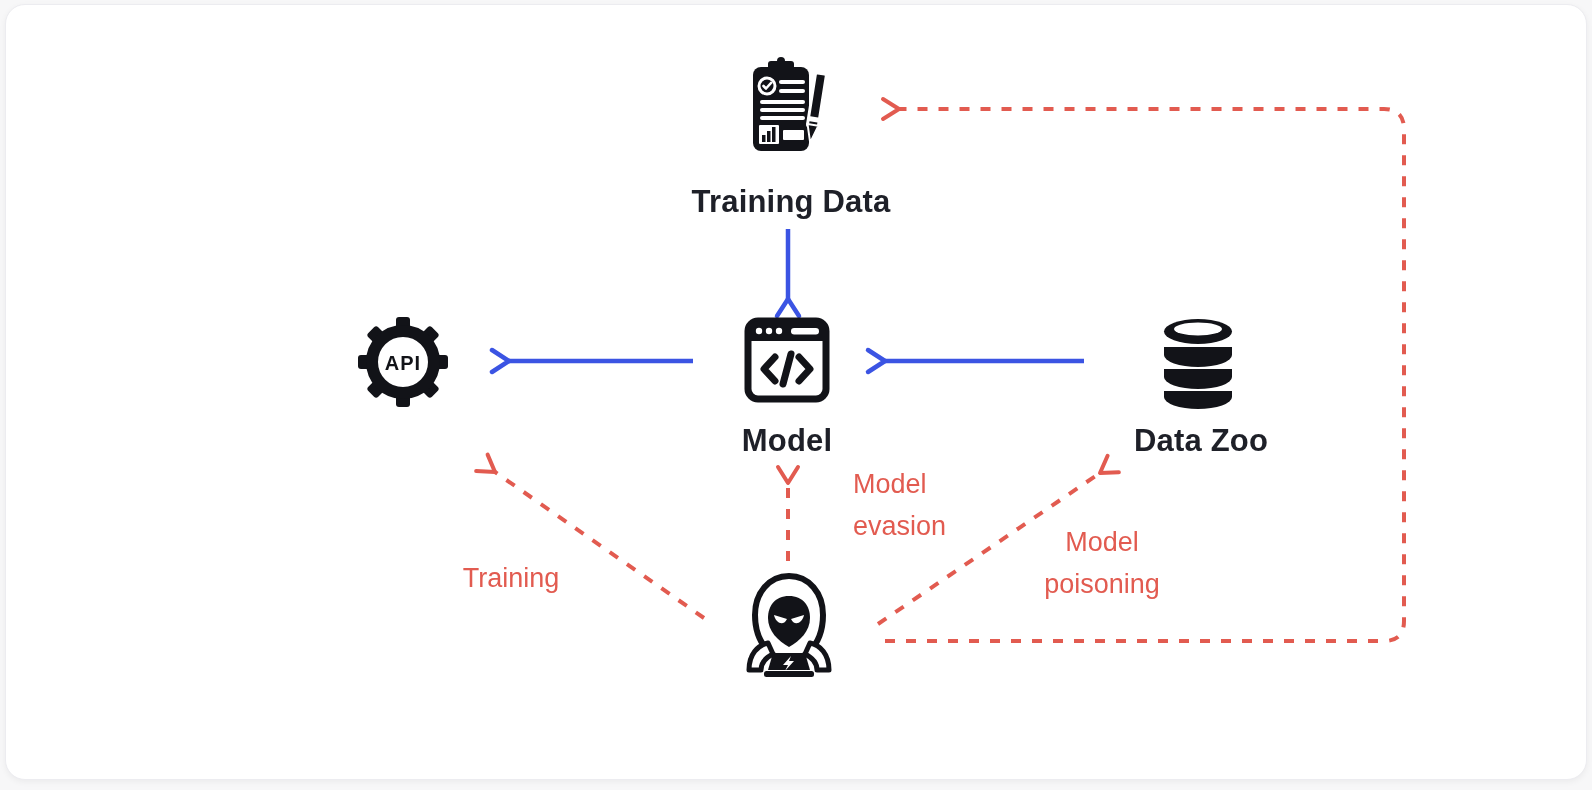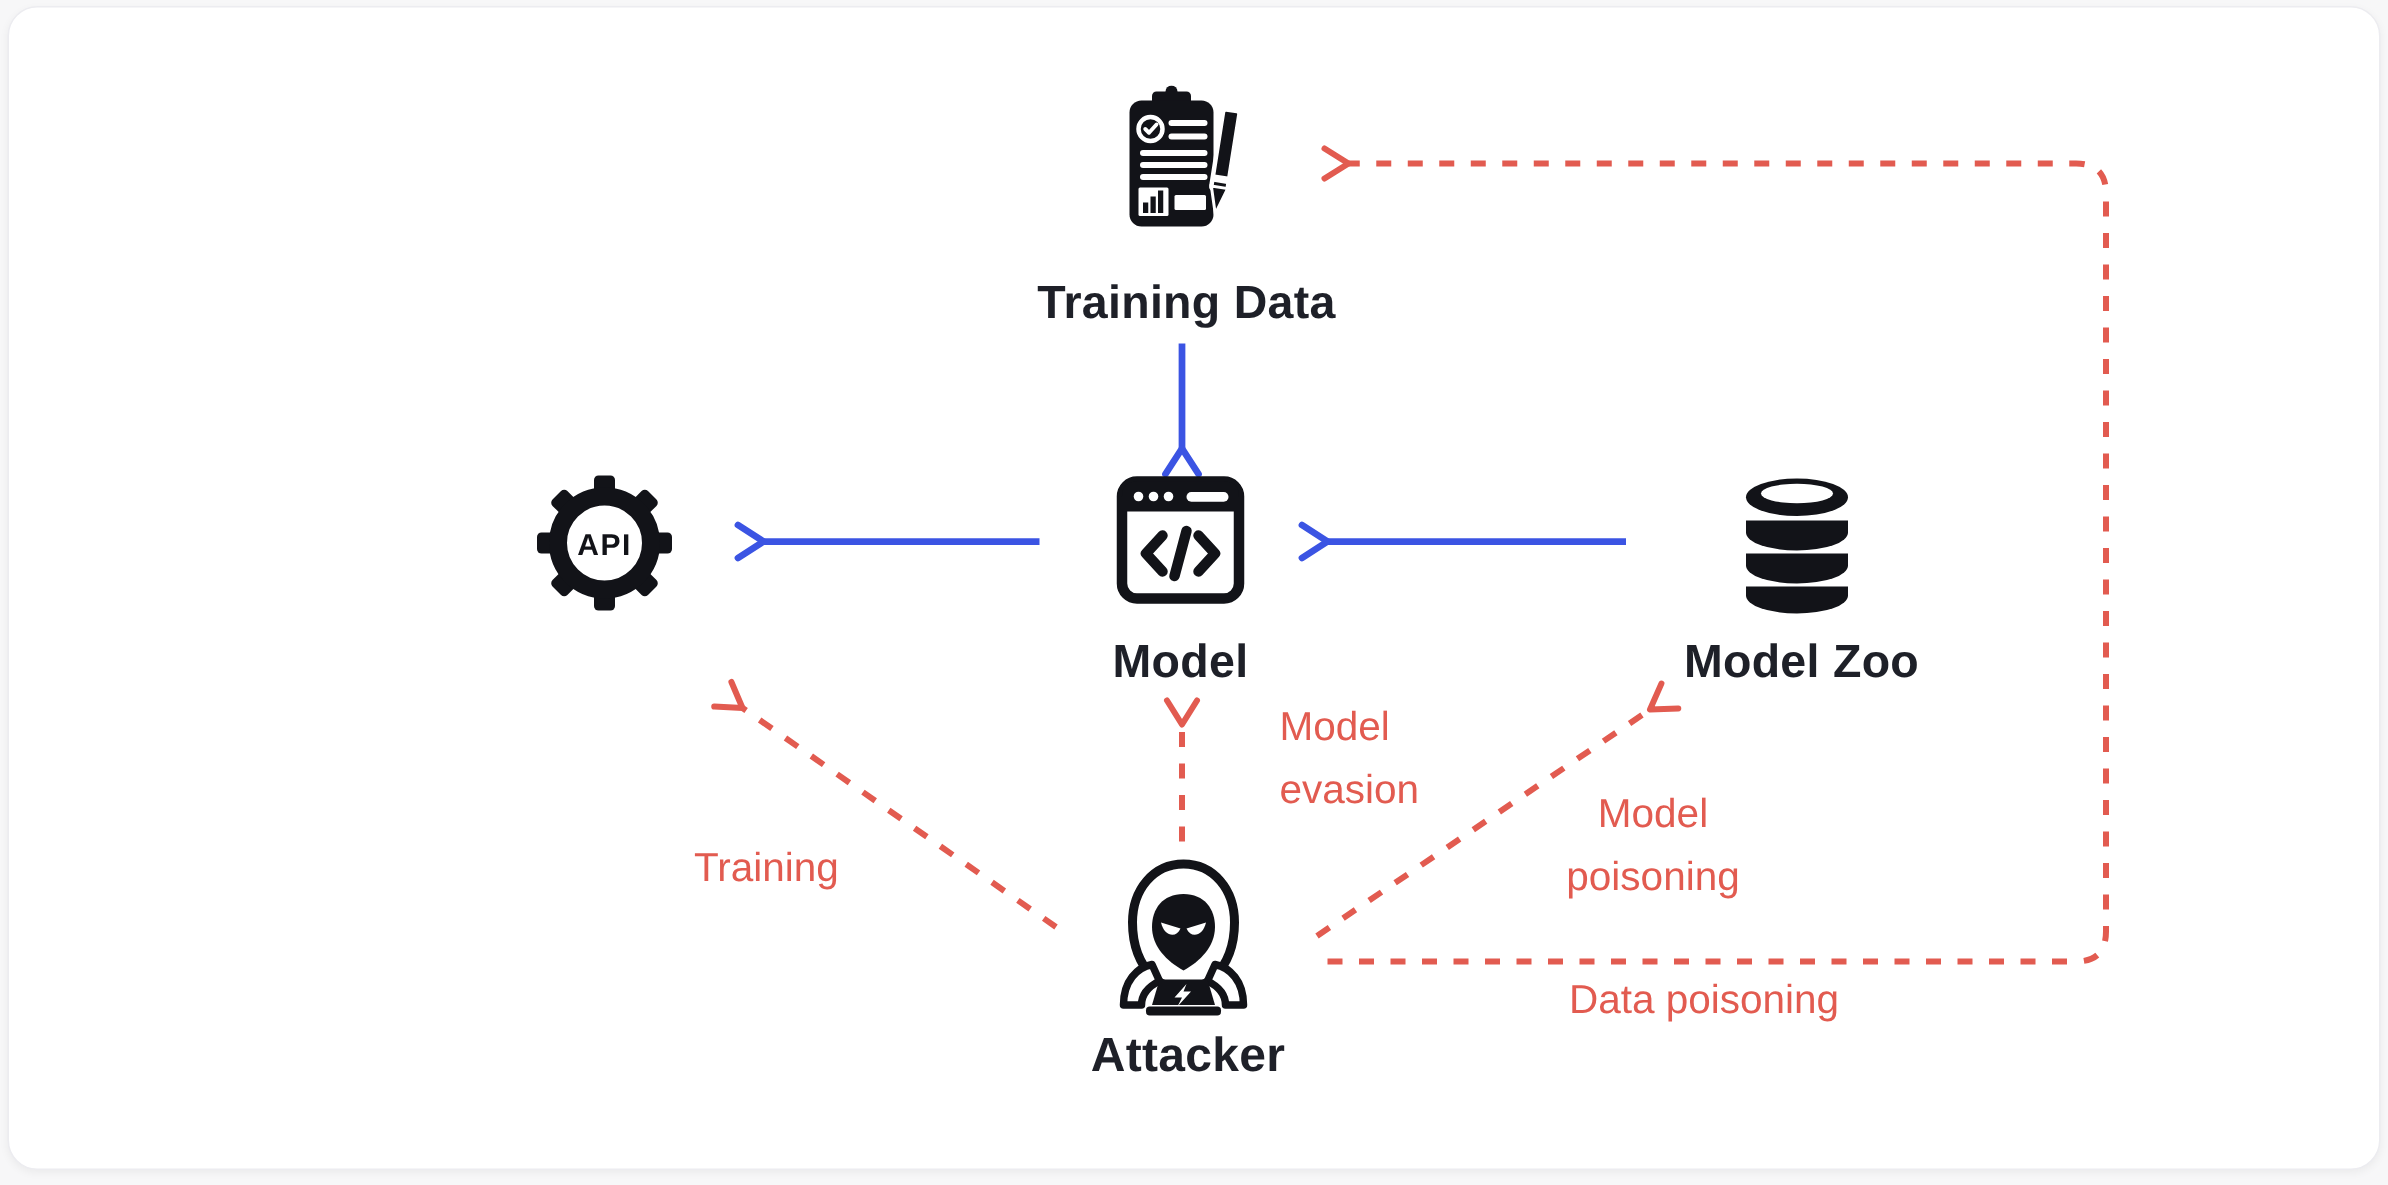--- a/index.html
+++ b/index.html
@@ -119,41 +119,39 @@
 
   <div class="node" style="left:1153px; top:313px; width:78px; height:92px;">
     <svg width="78" height="92" viewBox="0 0 78 92">
       <ellipse cx="39" cy="13.5" rx="34" ry="12.5" fill="#121318"></ellipse>
       <ellipse cx="39" cy="11" rx="24" ry="6.5" fill="#ffffff"></ellipse>
       <path d="M5 29 H73 V37 A34 12 0 0 1 5 37 Z" fill="#121318"></path>
       <path d="M5 51 H73 V59 A34 12 0 0 1 5 59 Z" fill="#121318"></path>
       <path d="M5 73 H73 V79 A34 12 0 0 1 5 79 Z" fill="#121318"></path>
     </svg>
   </div>
-  <div class="node-label" style="left:1095px; top:418px; width:200px;">Model Zoo</div>
+  <div class="node-label" style="left:1095px; top:418px; width:200px;">Data Zoo</div>
 
   <div class="node" style="left:731px; top:563px; width:104px; height:110px;">
     <svg width="104" height="110" viewBox="0 0 104 110">
 
       <path d="M32 84 C24 76 18 64 18 47 C18 25 32 8 52 8 C72 8 86 25 86 47 C86 64 80 76 72 84" fill="#ffffff" stroke="#121318" stroke-width="6" stroke-linecap="round"></path>
       <path d="M32 84 C40 89 46 90 52 95 C58 90 64 89 72 84" fill="#ffffff" stroke="#121318" stroke-width="5" stroke-linecap="round"></path>
 
       <path d="M52 28 C38 28 31 38 31 50 C31 63 41 73 52 79 C63 73 73 63 73 50 C73 38 66 28 52 28 Z" fill="#121318"></path>
 
       <path d="M37 47 L50 51 C47 58 39 56 37 47 Z" fill="#ffffff"></path>
       <path d="M67 47 L54 51 C57 58 65 56 67 47 Z" fill="#ffffff"></path>
 
       <path d="M12 102 C12 86 21 77 31 75 L36 86 C28 90 24 95 24 102 Z" fill="#ffffff" stroke="#121318" stroke-width="5" stroke-linejoin="round"></path>
       <path d="M92 102 C92 86 83 77 73 75 L68 86 C76 90 80 95 80 102 Z" fill="#ffffff" stroke="#121318" stroke-width="5" stroke-linejoin="round"></path>
 
       <path d="M36 85 H68 L73 102 H31 Z" fill="#121318"></path>
       <polygon points="54,88 46,97 51,97 48,103 57,93 52,93" fill="#ffffff"></polygon>
       <rect x="27" y="103" width="50" height="6" rx="2.5" fill="#121318"></rect>
     </svg>
   </div>
-  <div class="node-label" style="left:686px; top:680px; width:200px; font-size:32px;">Attacker</div>
 
   <div class="attack-label ta-c" style="left:435px; top:553px; width:140px;">Training</div>
   <div class="attack-label" style="left:847px; top:459px; width:118px;">Model evasion</div>
   <div class="attack-label ta-c" style="left:1016px; top:517px; width:160px;">Model poisoning</div>
-  <div class="attack-label ta-c" style="left:1005px; top:641px; width:250px;">Data poisoning</div>
 
 </div>
 
 </body></html>

